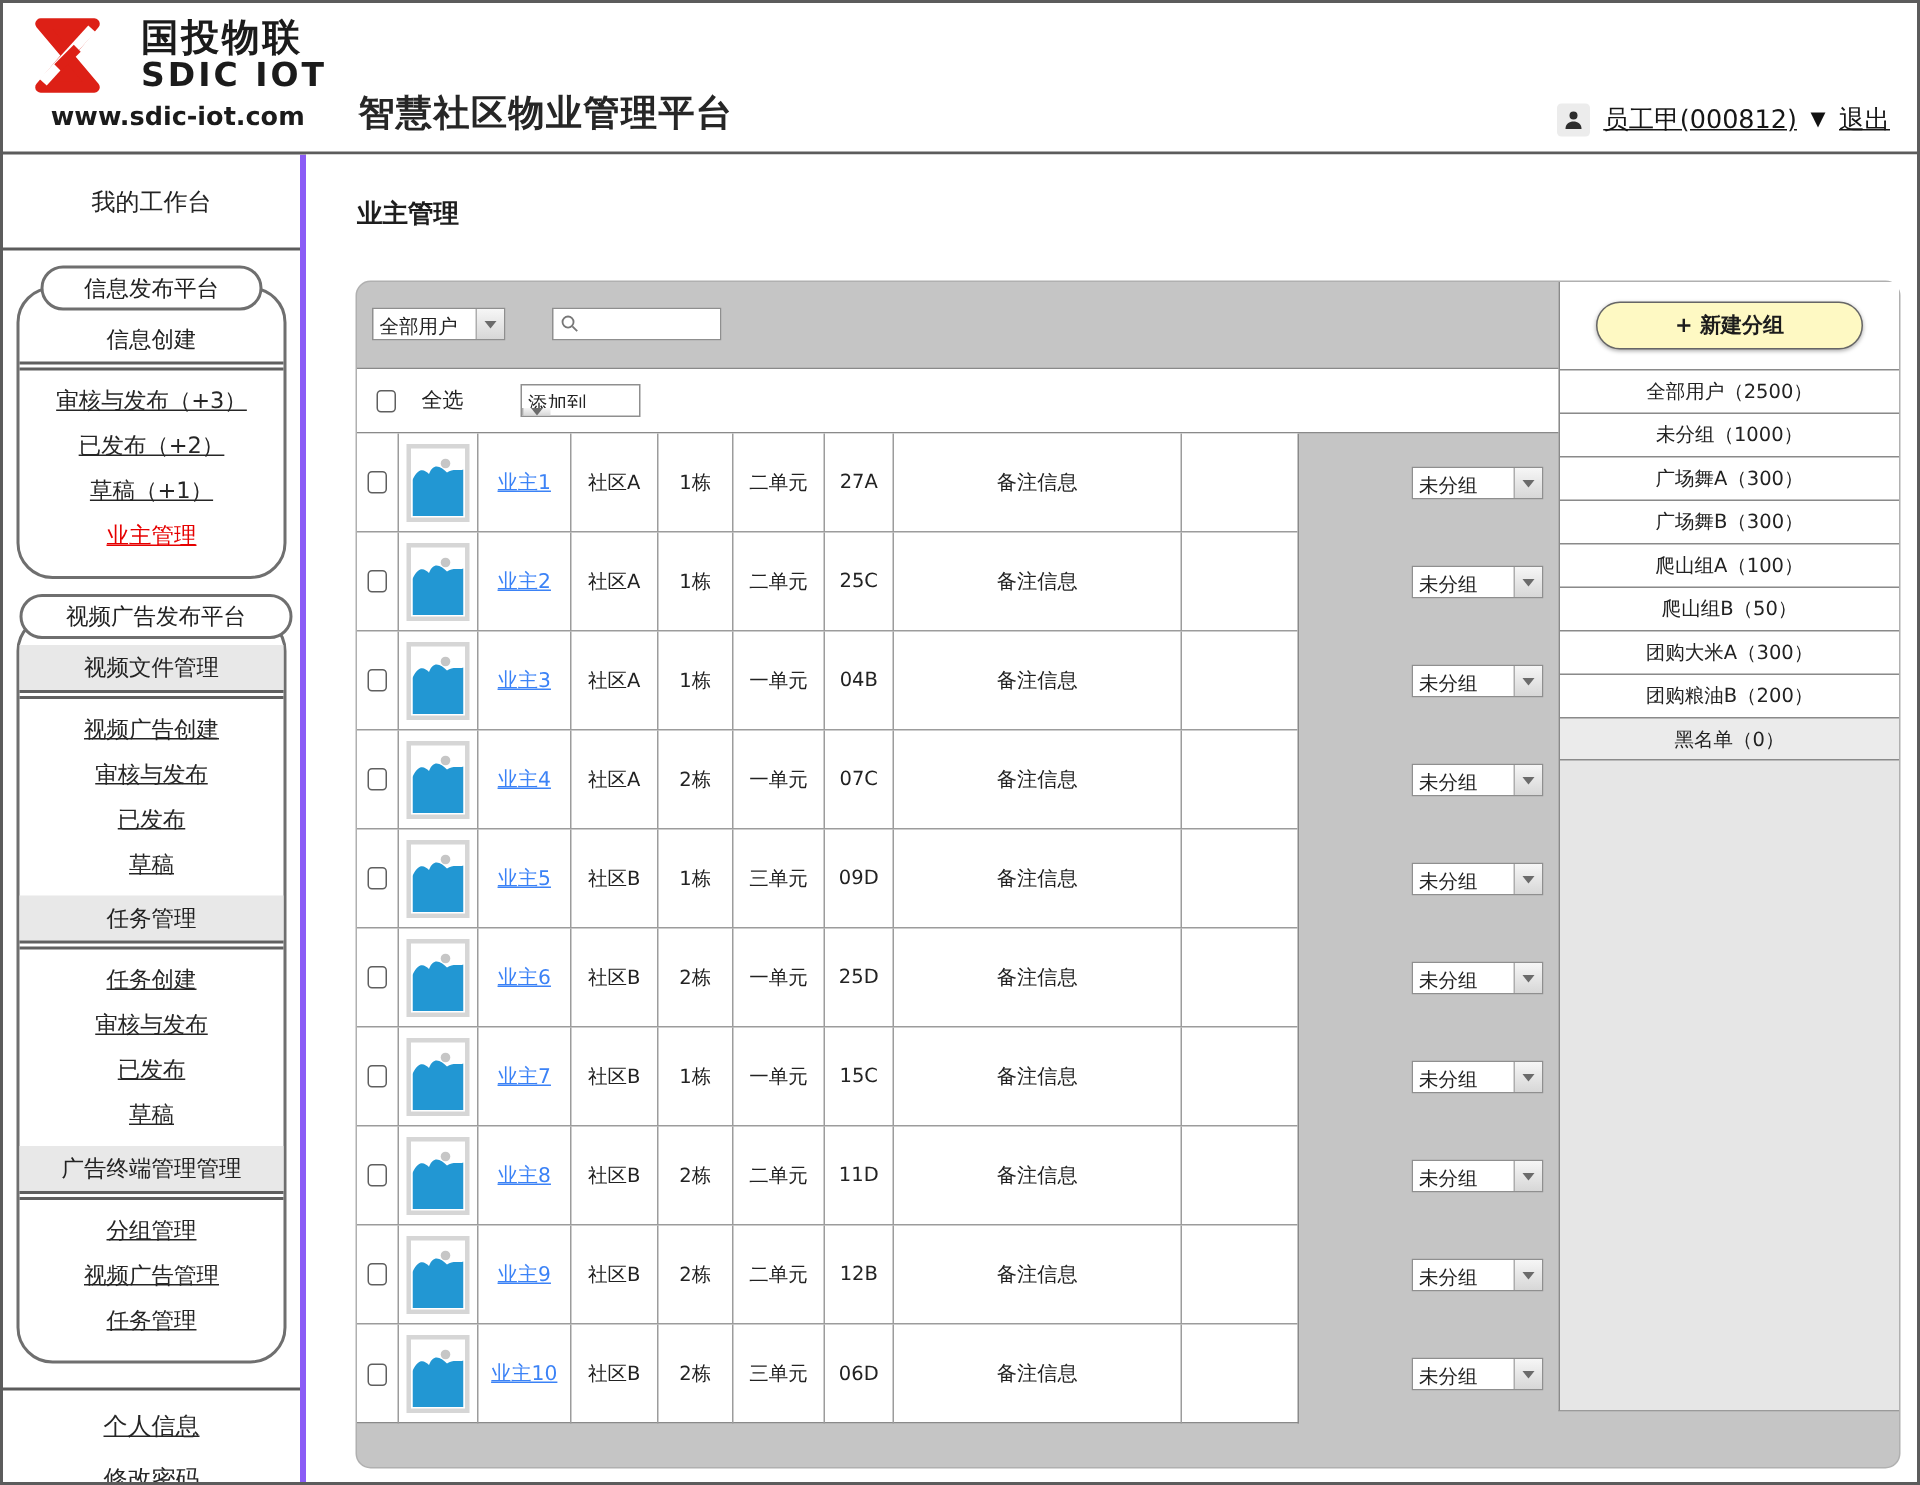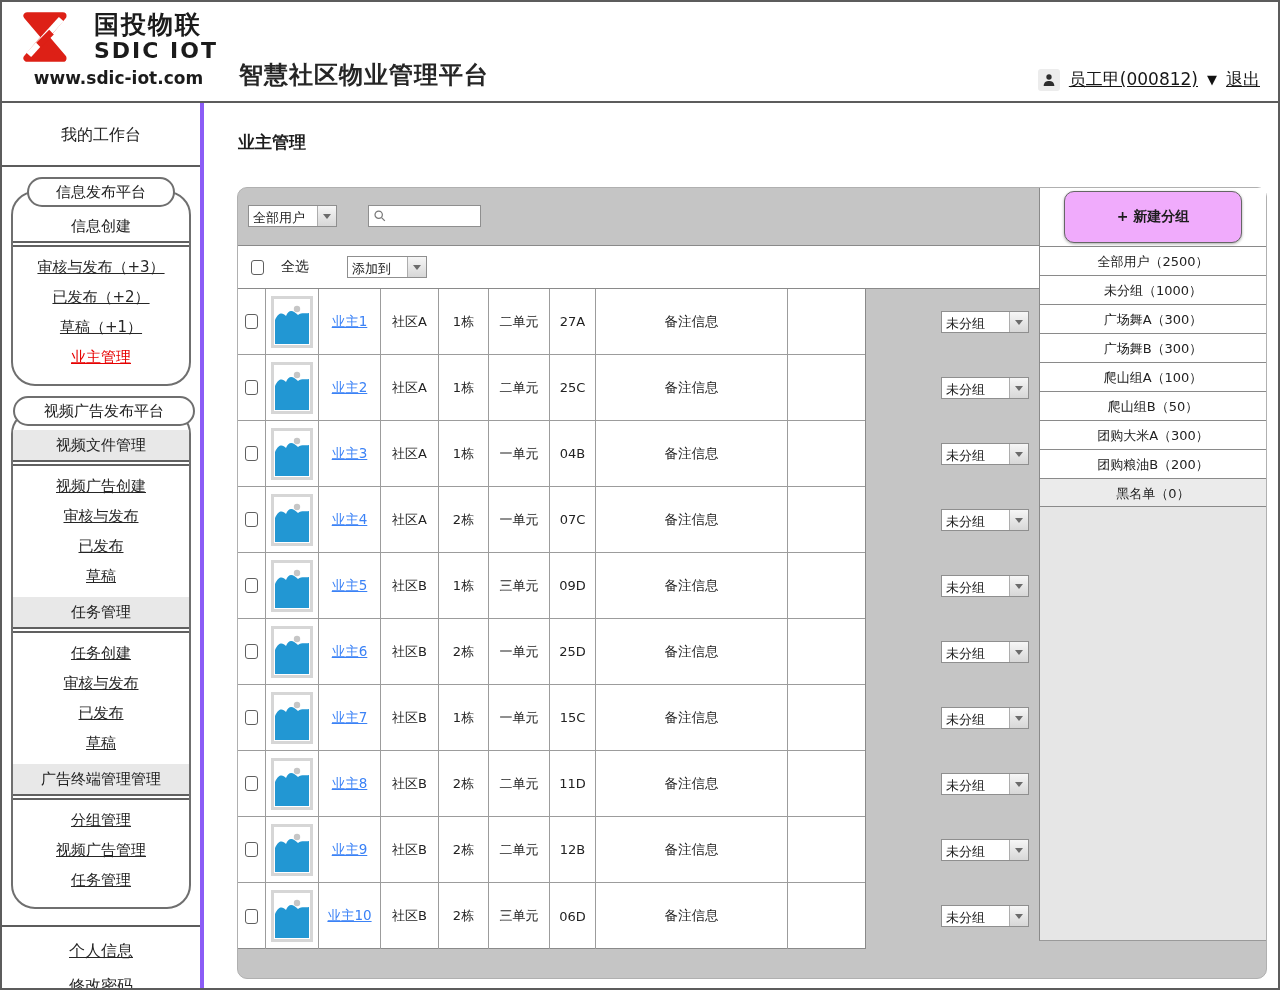--- a/index.html
+++ b/index.html
@@ -51,40 +51,40 @@
   .tri { width:0; height:0; border-left:4px solid transparent; border-right:4px solid transparent; border-top:5px solid #6b6b6b; }
   .filter-combo { position:absolute; left:10px; top:17px; width:89px; }
   .searchbox { position:absolute; left:130px; top:17px; width:113px; height:22px; background:#fff; border:1px solid #8f8f8f; display:flex; align-items:center; }
   .searchbox svg { width:14px; height:14px; margin:0 2px 0 4px; flex-shrink:0; }
   .searchbox input { border:none; outline:none; flex:1; min-width:0; font-size:13px; background:transparent; font-family:inherit; }
   
   .selrow { position:absolute; top:57px; left:0; width:803px; height:44px; background:#fff; border-top:1px solid #8a8a8a; border-bottom:1px solid #8a8a8a; display:flex; align-items:center; }
   .cb { appearance:none; -webkit-appearance:none; width:13px; height:15px; border:1px solid #5f5f5f; border-radius:3px; background:#fff; cursor:pointer; flex-shrink:0; }
   .selrow .cb { margin-left:13px; }
   .sel-label { font-size:14px; margin-left:17px; color:#222; }
-  .addto-combo { width:80px; margin-left:38px; }
+  .addto-combo { width:80px; margin-left:38px;flex-direction:column; }
   
   .table { position:absolute; left:0; top:101px; width:628px; height:660px; background:#fff; border-right:1px solid #8a8a8a; border-bottom:1px solid #8a8a8a; }
   .trow { display:flex; height:66px; border-bottom:1px solid #9c9c9c; }
   .trow:last-child { border-bottom:none; }
   .td { border-right:1px solid #9c9c9c; display:flex; align-items:center; justify-content:center; font-size:13px; color:#222; }
   .td:last-child { border-right:none; }
   .c-cb { width:28px; } .c-photo { width:53px; } .c-name { width:62px; } .c-comm { width:58px; }
   .c-bldg { width:50px; } .c-unit { width:61px; } .c-room { width:46px; } .c-note { width:192px; font-size:13.5px; } .c-extra { flex:1; }
   .rowlink { text-decoration:underline; color:#3b82f6; font-size:13.5px; cursor:pointer; }
   .photo { width:42px; height:52px; background:#fff; border:3px solid #d6d6d6; display:flex; align-items:center; justify-content:center; cursor:pointer; }
   .photo svg { width:34px; height:44px; display:block; }
   
   .combo-col { position:absolute; left:703px; top:101px; width:88px; height:660px; }
   .slot { height:66px; display:flex; align-items:center; }
   .row-combo { width:88px; }
   
   .rightcol { position:absolute; top:0; right:0; width:227px; height:753px; background:#e6e6e6; border-left:1px solid #8a8a8a; border-bottom:1px solid #9a9a9a; }
   .btnzone { height:58px; background:#fff; display:flex; align-items:center; justify-content:center; }
-  .newgroup-btn { width:178px; height:52px; background:#f0abfc; border:1px solid #666; border-radius:10px; font-weight:bold; font-size:14px; box-shadow:0 1px 3px rgba(0,0,0,.35); cursor:pointer; font-family:inherit; color:#1c1c1c; }
+  .newgroup-btn { width:178px; height:32px; background:#fef9c3; border:1px solid #666; border-radius:20px; font-weight:bold; font-size:14px; box-shadow:0 1px 3px rgba(0,0,0,.35); cursor:pointer; font-family:inherit; color:#1c1c1c; }
   .glist-item { height:29px; line-height:29px; text-align:center; background:#fff; border-top:1px solid #8a8a8a; font-size:13px; color:#222; cursor:pointer; }
   .glist-item.muted { background:#ebebeb; border-bottom:1px solid #8a8a8a; }
 </style>
 </head>
 <body>
 
 <div class="header">
   <div class="brand">
     <div class="brand-top">
       <span class="brand-mark">

